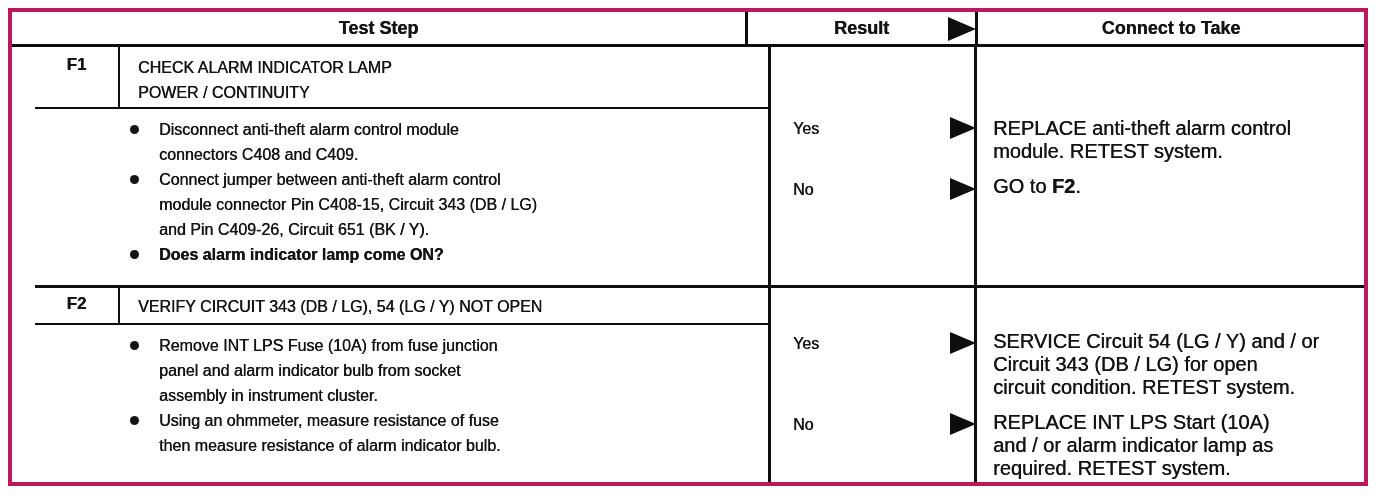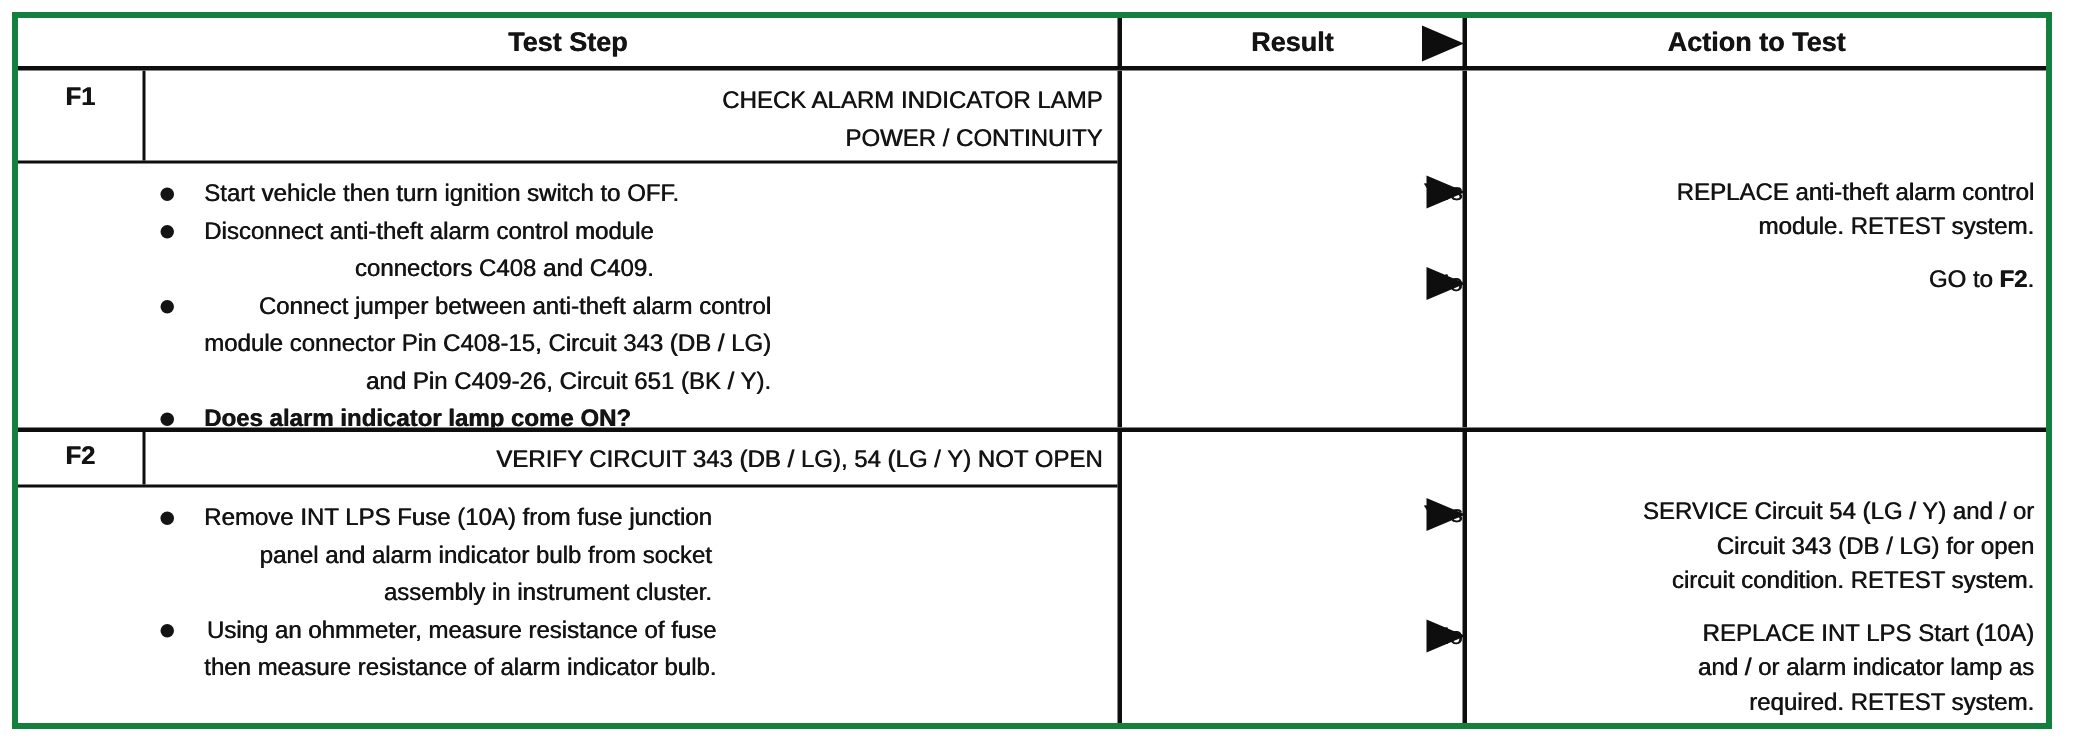--- a/index.html
+++ b/index.html
@@ -6,38 +6,37 @@
   html, body { width: 1392px; height: 496px; background: #ffffff; }
   body {
     font-family: "Liberation Sans", sans-serif;
     color: #141414;
     position: relative;
     text-shadow: 0.4px 0 0 currentColor; 
   }
   .tbl {
     position: absolute; left: 8px; top: 8px;
     width: 1360px; height: 478px;
-    border: 4px solid #15803d;
+    border: 4px solid #be185d;
     display: flex; flex-direction: column;
     background: #fff;
-    text-align: right;
   }
   
   .hdr { display: flex; height: 35px; border-bottom: 3px solid #0e0e0e; font-weight: bold; font-size: 18px; flex: none; }
   .hdr-cell { display: flex; align-items: center; justify-content: center; }
   .col-teststep { width: 733px; }
   .col-result  { width: 230px; border-left: 3px solid #0e0e0e; position: relative; }
   .col-action  { flex: 1; border-left: 3px solid #0e0e0e; }
   
-  .section { display: flex; overflow: hidden; }
+  .section { display: flex; overflow: hidden; margin-left: 23px; }
   .sec-f1 { height: 238px; flex: none; }
   .sec-f2 { flex: 1; border-top: 3px solid #0e0e0e; }
   .sec-left { width: 733px; }
-  .sec-result { width: 230px; border-left: 3px solid #0e0e0e; font-size: 16px; line-height: 23px; }
-  .sec-action { flex: 1; border-left: 3px solid #0e0e0e; font-size: 16px; line-height: 23px; padding-left: 16px; padding-right: 8px; }
+  .sec-result { width: 206px; border-left: 3px solid #0e0e0e; font-size: 16px; line-height: 23px; }
+  .sec-action { flex: 1; border-left: 3px solid #0e0e0e; font-size: 20px; line-height: 23px; padding-left: 16px; padding-right: 8px; }
   
   .title-row { display: flex; border-bottom: 2px solid #0e0e0e; }
   .sec-f1 .title-row { height: 62px; }
   .sec-f2 .title-row { height: 37px; }
   .flabel { width: 85px; border-right: 2px solid #0e0e0e; display: flex; justify-content: center; padding-top: 8px; font-weight: bold; font-size: 17px; flex: none; }
   .sec-f2 .flabel { padding-top: 6px; }
   .ftitle { flex: 1; padding: 8px 10px 0 18px; font-size: 16px; line-height: 25px; white-space: pre-line; }
   .sec-f2 .ftitle { padding-top: 6px; }
   .bullets { padding: 8px 6px 0 95px; font-size: 16px; line-height: 25px; }
   .bullet { display: flex; }
@@ -77,36 +76,32 @@
 
   <div class="hdr">
     <div class="hdr-cell col-teststep">
       <span>Test Step</span>
     </div>
     <div class="hdr-cell col-result">
       <span>Result</span>
       <span class="hdr-arrow"></span>
     </div>
     <div class="hdr-cell col-action">
-      <span>Action to Test</span>
+      <span>Connect to Take</span>
     </div>
   </div>
 
   <div class="section sec-f1">
     <div class="sec-left">
       <div class="title-row">
         <div class="flabel">F1</div>
         <div class="ftitle">CHECK ALARM INDICATOR LAMP
 POWER / CONTINUITY</div>
       </div>
       <div class="bullets">
-        <div class="bullet">
-          <span class="dot"></span>
-          <span class="btext">Start vehicle then turn ignition switch to OFF.</span>
-        </div>
         <div class="bullet">
           <span class="dot"></span>
           <span class="btext">Disconnect anti-theft alarm control module
 connectors C408 and C409.</span>
         </div>
         <div class="bullet">
           <span class="dot"></span>
           <span class="btext">Connect jumper between anti-theft alarm control
 module connector Pin C408-15, Circuit 343 (DB / LG)
 and Pin C409-26, Circuit 651 (BK / Y).</span>

